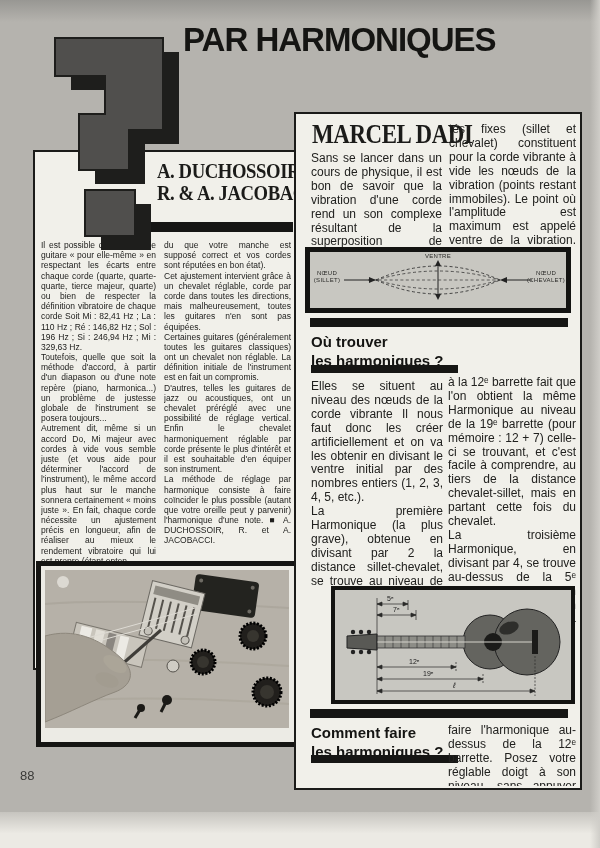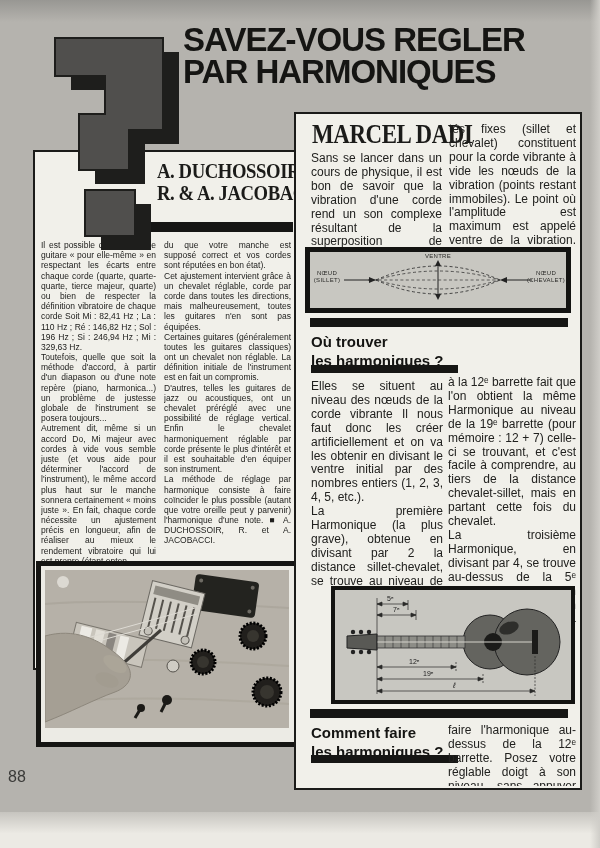--- a/index.html
+++ b/index.html
@@ -19,32 +19,31 @@
   .bar{position:absolute;background:#161614;}
   .col{position:absolute;font-size:8.5px;line-height:1.2;text-align:justify;
         white-space:pre-line;color:#21211f;overflow:hidden;}
   .rcol{font-size:12px;line-height:1.16;}
   .sec-head{position:absolute;font-weight:bold;font-size:15px;line-height:1.25;color:#141412;}
   .figbox{position:absolute;background:#c8c7c1;border:5px solid #131311;}
   .diag-label{position:absolute;font-size:6px;letter-spacing:.3px;color:#2a2a28;
         text-align:center;line-height:1.2;}
   .photo-frame{position:absolute;left:36px;top:561px;width:254px;height:168px;
         border:5px solid #151513;background:#ecebe5;padding:4px;}
-  .page-num{position:absolute;left:8px;top:768px;font-size:16px;color:#3a3a38;}
+  .page-num{position:absolute;left:20px;top:768px;font-size:13px;color:#3a3a38;}
 </style>
 </head>
 <body>
 
 <div class="page">
 
   <div class="top-band"></div>
   <div class="bottom-band"></div>
 
   <div class="main-title">
-    <div>SAVEZ-VOUS REGLER</div>
     <div>PAR HARMONIQUES</div>
   </div>
 
   <div class="whitebox" style="left:33px;top:150px;width:262px;height:516px;">
     <div class="serif-head" style="position:absolute;left:122px;top:8px;font-size:22px;line-height:1.0;white-space:nowrap;">
       <div>A. DUCHOSSOIR</div>
       <div>R. &amp; A. JACOBACCI</div>
     </div>
     <div class="bar" style="left:92px;top:70px;width:166px;height:10px;"></div>
     <div class="col" style="left:6px;top:88px;width:115px;height:425px;">Il est possible d'accorder une guitare « pour elle-même » en respectant les écarts entre chaque corde (quarte, quarte-quarte, tierce majeur, quarte) ou bien de respecter la définition vibratoire de chaque corde Soit Mi : 82,41 Hz ; La : 110 Hz ; Ré : 146,82 Hz ; Sol : 196 Hz ; Si : 246,94 Hz ; Mi : 329,63 Hz.

